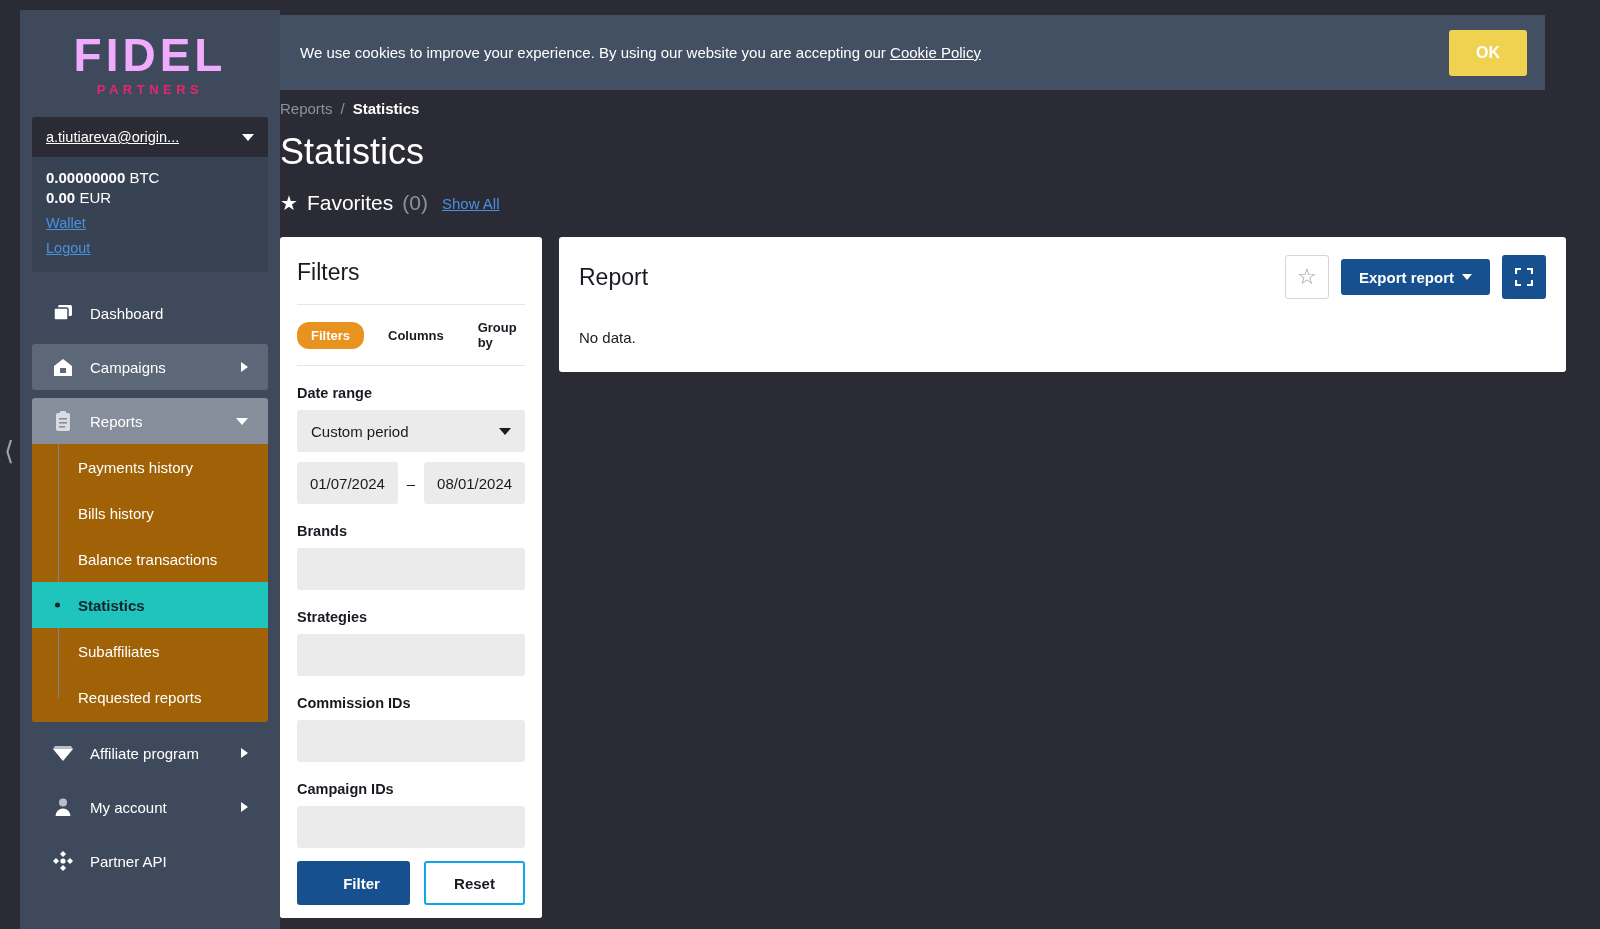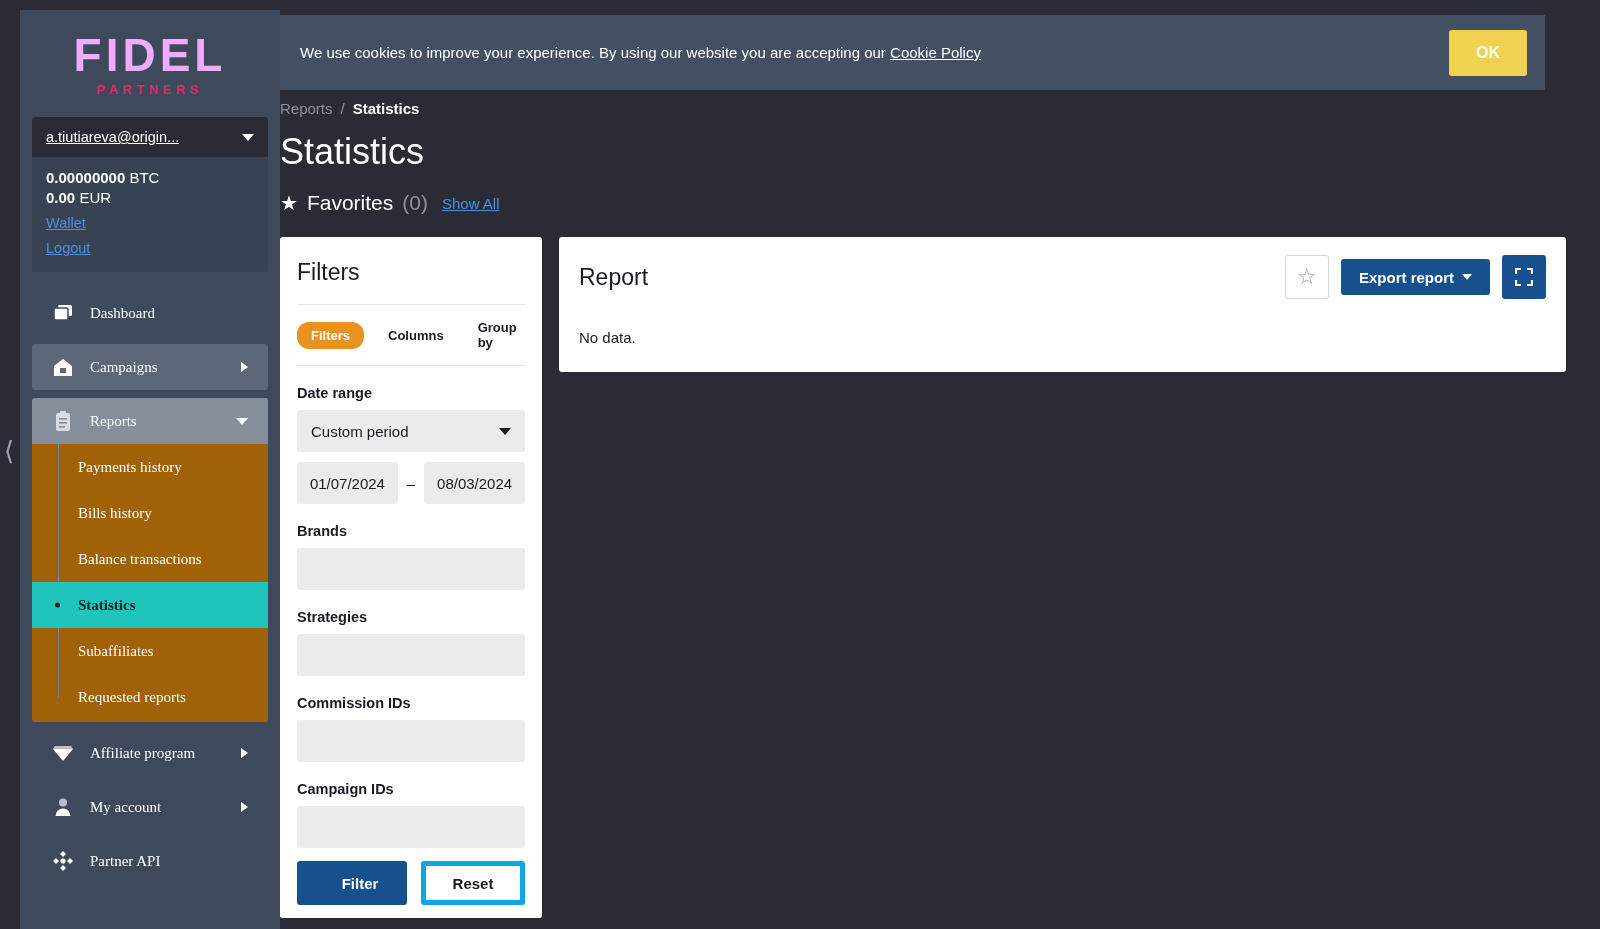--- a/index.html
+++ b/index.html
@@ -55,21 +55,21 @@
   }
   #account-body { padding: 12px 14px 16px 14px; }
   .bal-line { color: #ffffff; font-size: 15px; margin-bottom: 3px; }
   .bal-line .amt { font-weight: bold; }
   .bal-line .cur { font-weight: normal; }
   .side-link {
     display: block; color: #4a90e2; font-size: 14.5px;
     text-decoration: underline; margin-top: 9px;
   }
 
-  #nav { margin-top: 18px; font-family: Liberation Serif, serif; }
+  #nav { margin-top: 18px; }
   .nav-item {
     display: flex; align-items: center;
     height: 46px; padding: 0 20px;
     color: #ffffff; font-size: 15px;
     margin: 0 12px 8px 12px; border-radius: 3px;
   }
   .nav-item.highlight { background: #5c6778; }
   .nav-item.group-open { background: #868e9b; border-radius: 3px 3px 0 0; margin-bottom: 0; }
   .nav-ico {
     width: 22px; margin-right: 16px;
@@ -193,21 +193,21 @@
     position: absolute; left: 0; bottom: 0; width: 262px;
     background: #ffffff; padding: 9px 17px 13px 17px;
     display: flex; gap: 14px;
   }
   #filter-btn {
     flex: 1; height: 44px; background: #17508f; color: #ffffff;
     font-weight: bold; font-size: 15px; border: none; border-radius: 3px; cursor: pointer; padding-left: 22px;
   }
   #reset-btn {
     flex: 1; height: 44px; background: #ffffff; color: #1a1a22;
-    font-weight: bold; font-size: 15px; border: 5px solid #0ea5e9;
+    font-weight: bold; font-size: 15px; border: 2px solid #0ea5e9;
     border-radius: 3px; cursor: pointer;
   }
 
   
   #report-card {
     width: 1007px; background: #ffffff; border-radius: 3px;
     padding: 18px 20px 26px 20px;
   }
   #report-head { display: flex; align-items: center; }
   #report-title { font-size: 23px; color: #1a1a22; flex: 1; }
@@ -407,21 +407,21 @@
 
         <div class="field-label">Date range</div>
         <div class="select-box">
           <span>Custom period</span>
           <span class="caret-dark"></span>
         </div>
 
         <div id="date-row">
           <div class="date-box">01/07/2024</div>
           <span class="dash">–</span>
-          <div class="date-box">08/03/2024</div>
+          <div class="date-box">08/01/2024</div>
         </div>
 
         <div class="field-label">Brands</div>
         <div class="empty-box"></div>
 
         <div class="field-label">Strategies</div>
         <div class="empty-box"></div>
 
         <div class="field-label">Commission IDs</div>
         <div class="empty-box"></div>

